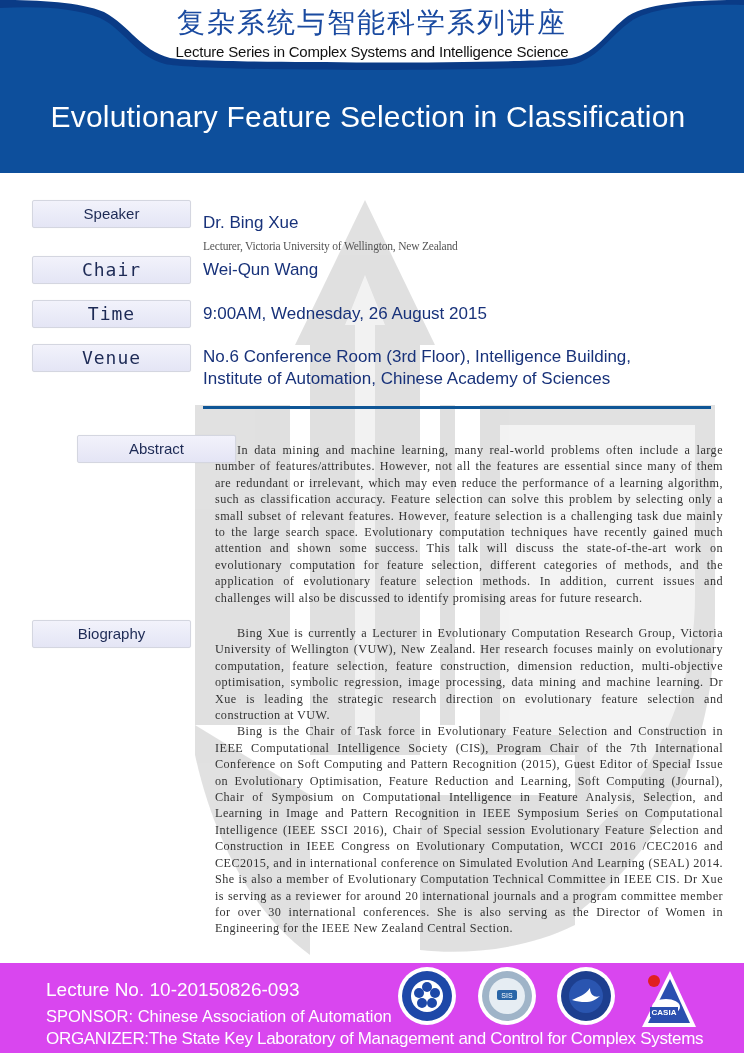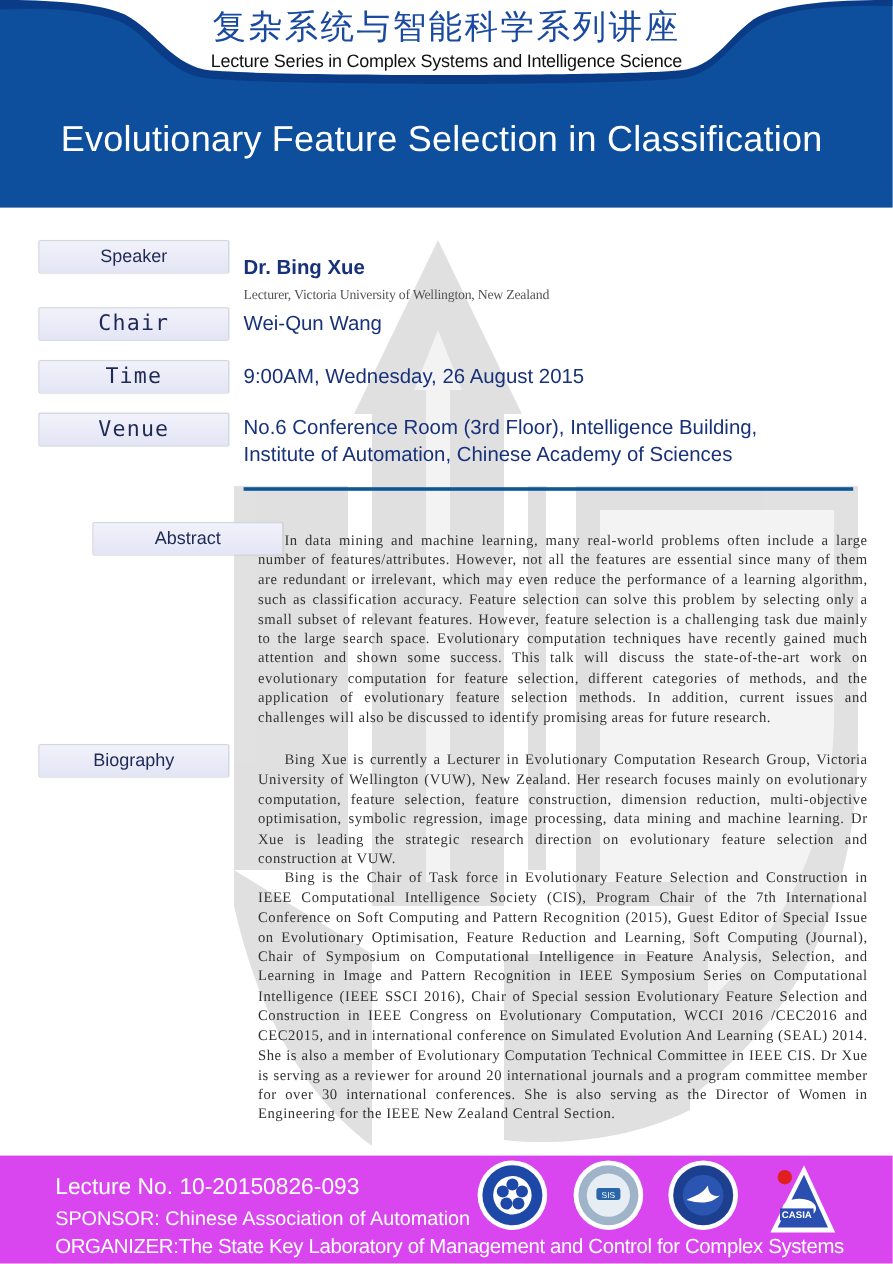--- a/index.html
+++ b/index.html
@@ -89,21 +89,21 @@
     <path d="M0,530 L115,600 L115,760 C60,720 20,650 0,560 Z"></path>
     <path d="M225,600 L380,600 L380,730 C330,755 270,760 225,755 Z"></path>
   </g>
   <g fill="#ffffff" opacity="0.6">
     <path d="M150,130 L170,80 L190,130 L180,130 L180,540 L160,540 L160,130 Z"></path>
     <path d="M305,230 L500,230 L500,400 C500,500 460,580 395,640 L395,540 L305,540 Z"></path>
   </g>
 </svg>
 
 <div class="label-box" style="top:200px;">Speaker</div>
-<div class="value" style="top:212px;font-weight:bold;">Dr. Bing Xue</div>
+<div class="value" style="top:212px;">Dr. Bing Xue</div>
 <div class="subvalue" style="top:240px;">Lecturer, Victoria University of Wellington, New Zealand</div>
 
 <div class="label-box label-mono" style="top:256px;">Chair</div>
 <div class="value" style="top:259px;">Wei-Qun Wang</div>
 
 <div class="label-box label-mono" style="top:300px;">Time</div>
 <div class="value" style="top:303px;">9:00AM, Wednesday, 26 August 2015</div>
 
 <div class="label-box label-mono" style="top:344px;">Venue</div>
 <div class="value" style="top:346px;">No.6 Conference Room (3rd Floor), Intelligence Building,</div>

